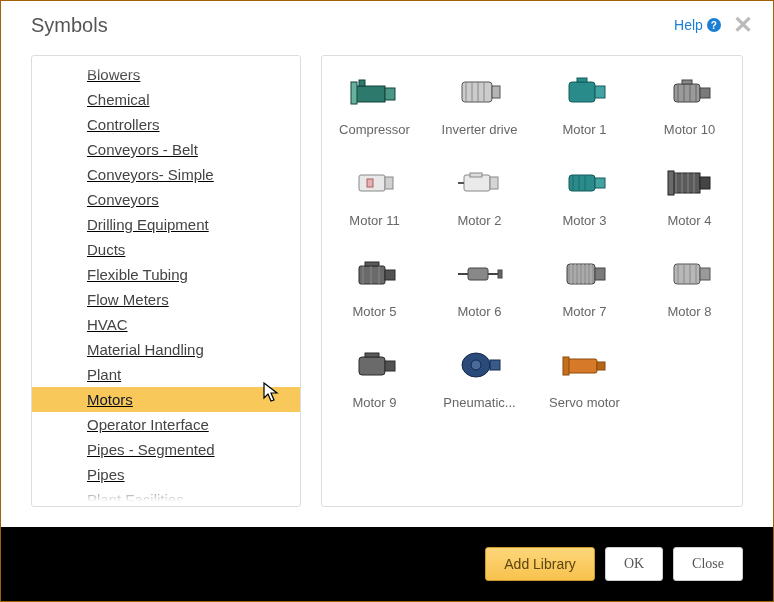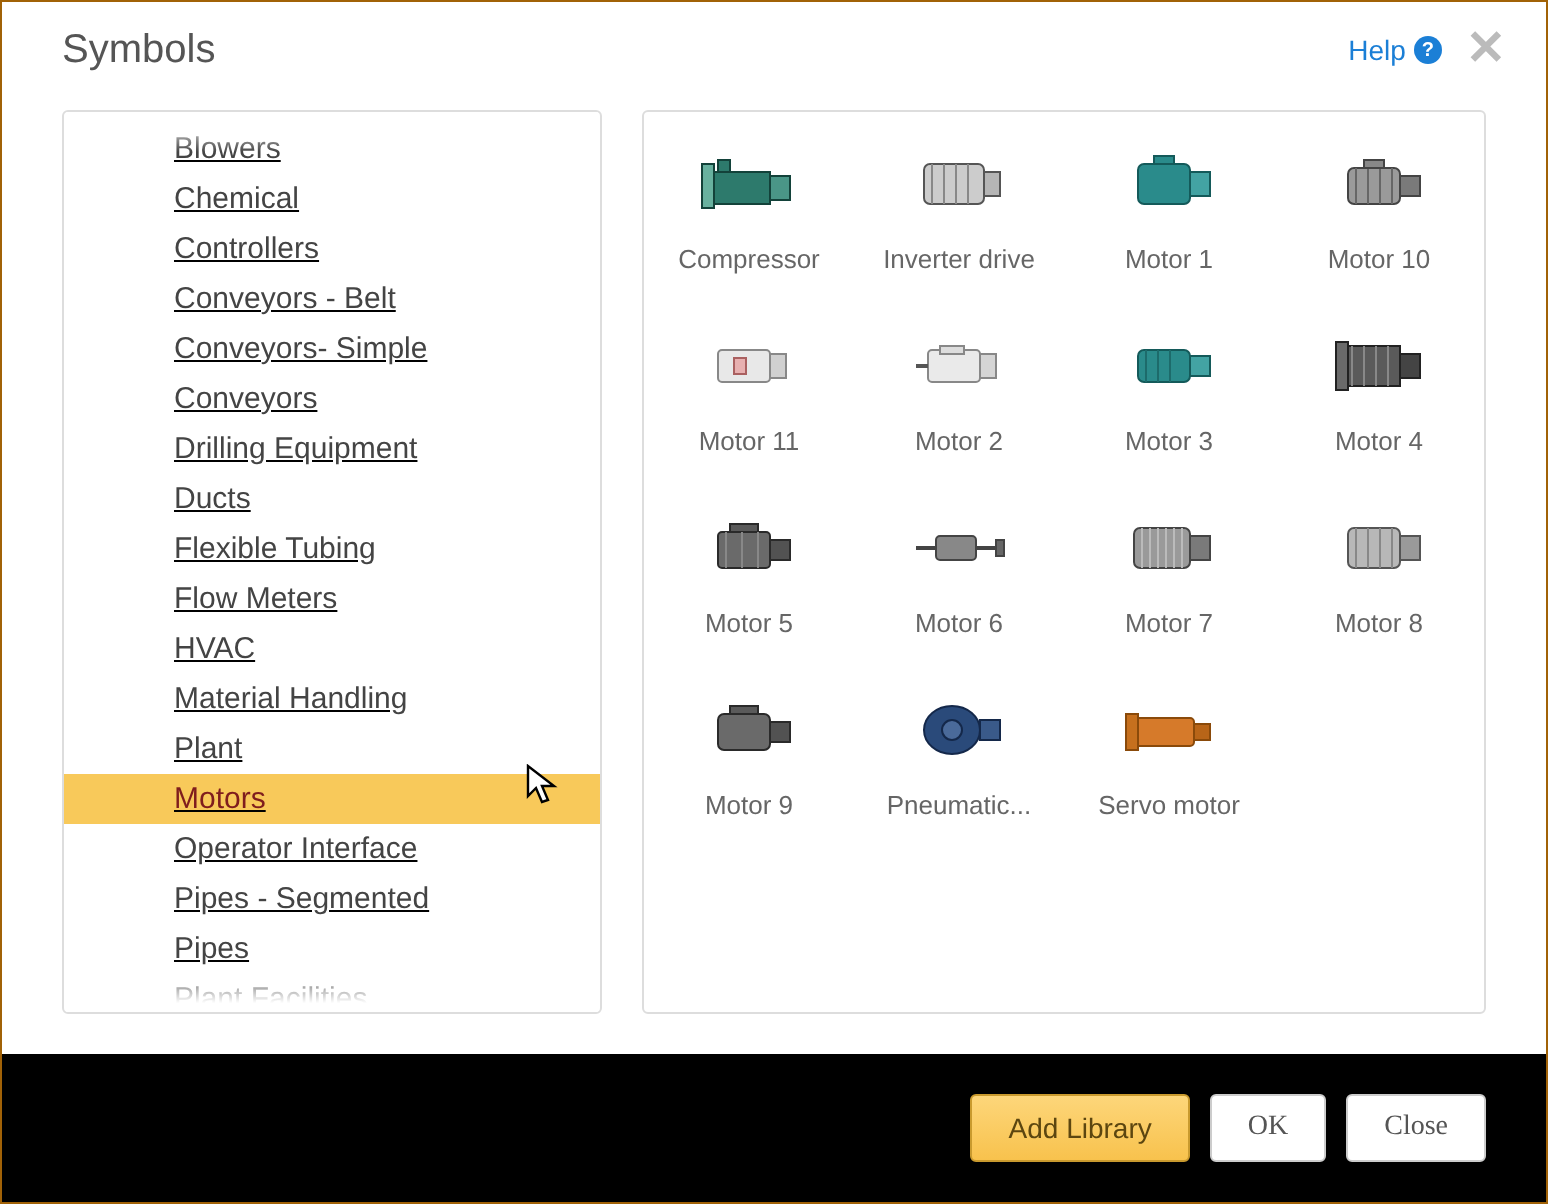--- a/index.html
+++ b/index.html
@@ -88,21 +88,21 @@
       padding: 2px 10px 2px 55px;
       font-size: 15px;
       color: #444;
       cursor: pointer;
       line-height: 1.4;
       white-space: nowrap;
       overflow: hidden;
     }
     .category-item.selected {
       background: #f8c95a;
-      color: #7f1d1d;
+      color: #0f172a;
     }
     .fade-top {
       position: absolute;
       top: 0;
       left: 1px;
       right: 1px;
       height: 20px;
       background: linear-gradient(to bottom, #fff 20%, rgba(255,255,255,0));
       pointer-events: none;
     }

